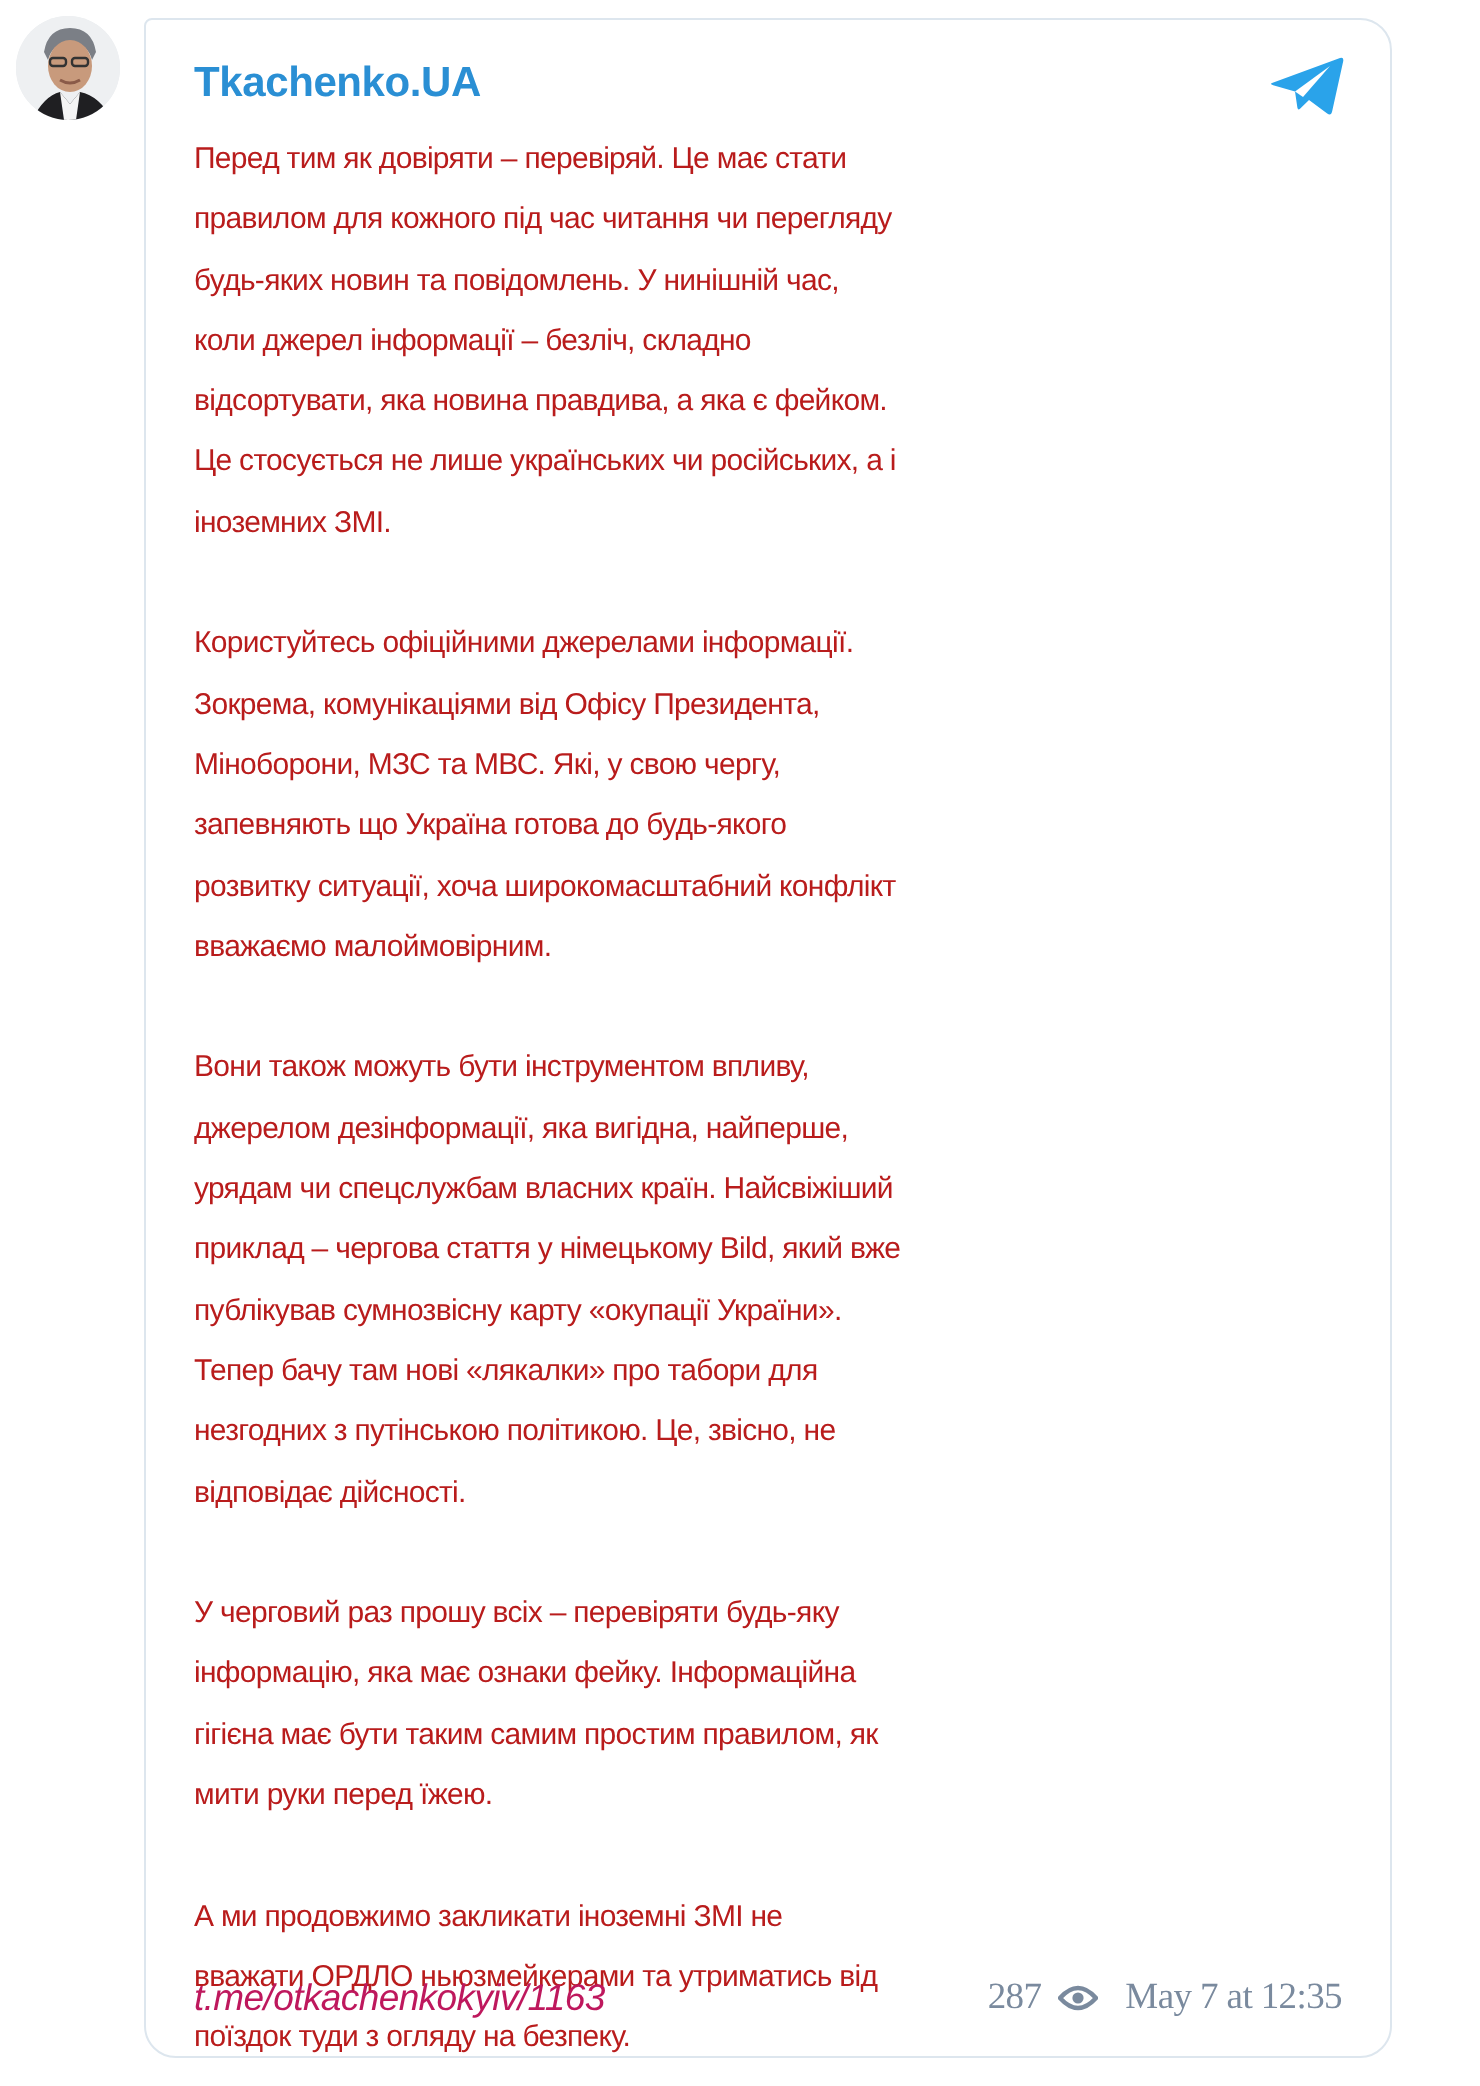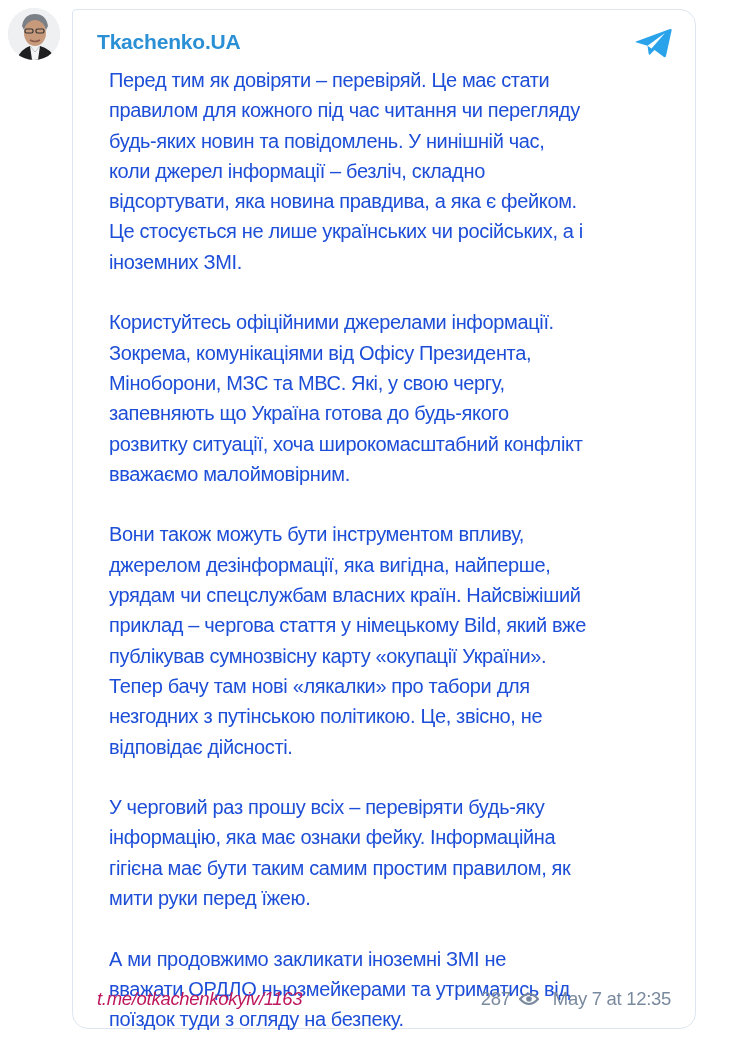--- a/index.html
+++ b/index.html
@@ -47,26 +47,26 @@
     }
     .telegram-icon {
       position: absolute;
       right: 22px;
       top: 18px;
       width: 38px;
       height: 30px;
     }
     .message {
       position: absolute;
-      left: 36px;
+      left: 24px;
       top: 55px;
       width: 610px;
-      font-size: 20px;
+      font-size: 15px;
       line-height: 30.3px;
-      color: #1d4ed8;
+      color: #b91c1c;
       letter-spacing: -0.35px;
     }
     .message p {
       margin: 0 0 30.3px 0;
       white-space: pre-line;
     }
     .message p:last-child {
       margin-bottom: 0;
     }
     .footer {
@@ -83,20 +83,21 @@
     }
     .post-link {
       color: #be185d;
       text-decoration: none;
       font-style: italic;
     }
     .meta {
       display: flex;
       align-items: center;
       color: #7a8a9e;
+      font-family: Liberation Serif, serif;
     }
     .views {
       margin-right: 8px;
     }
     .eye-icon {
       width: 20px;
       height: 14px;
       margin-right: 14px;
       display: inline-block;
     }

